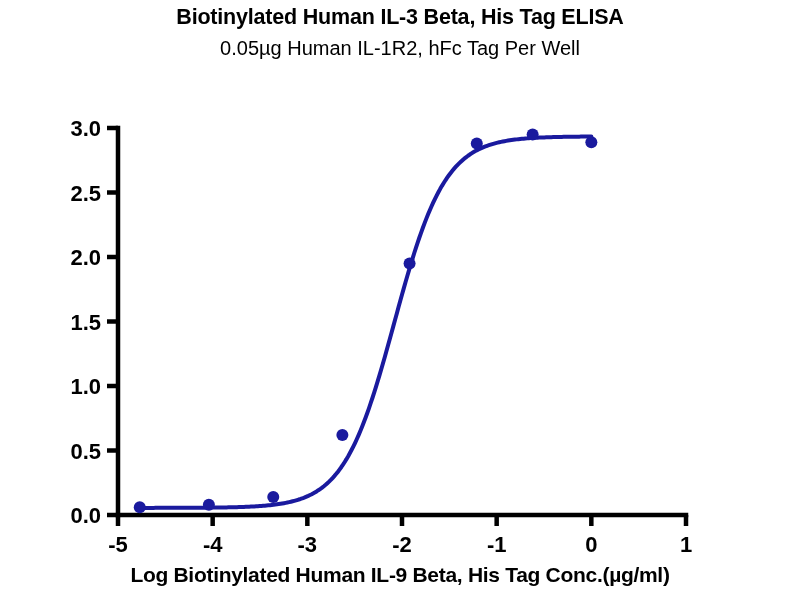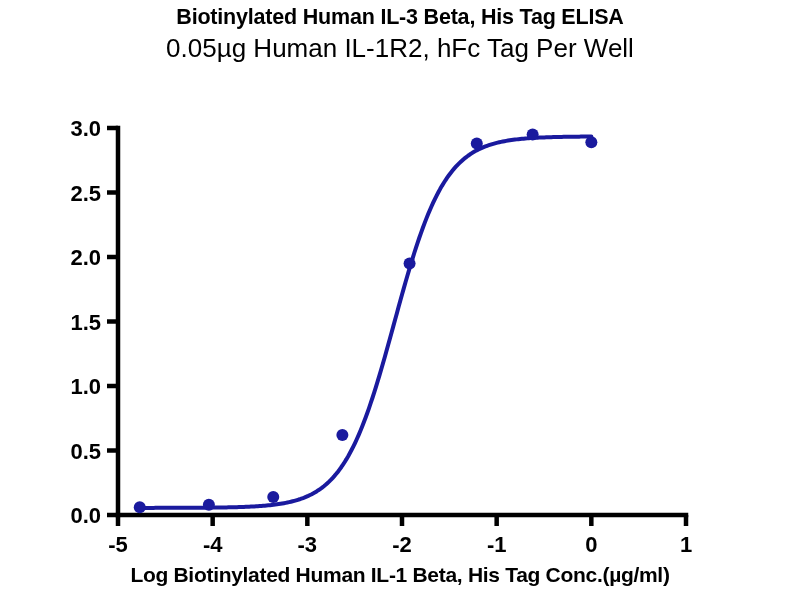--- a/index.html
+++ b/index.html
@@ -32,21 +32,21 @@
     font-weight: bold;
     letter-spacing: -0.2px;
     line-height: 26px;
   }
   .subtitle {
     position: absolute;
     left: 0;
     top: 36px;
     width: 800px;
     text-align: center;
-    font-size: 26px;
+    font-size: 20px;
     font-weight: normal;
     line-height: 24px;
   }
   .xlabel {
     position: absolute;
     left: 0;
     top: 563px;
     width: 800px;
     text-align: center;
     font-size: 21px;
@@ -66,21 +66,21 @@
   }
 </style>
 </head>
 <body>
 
 <div id="figure">
 
   <div class="title">Biotinylated Human IL-3 Beta, His Tag ELISA</div>
   <div class="subtitle">0.05µg Human IL-1R2, hFc Tag Per Well</div>
 
-  <div class="xlabel">Log Biotinylated Human IL-1 Beta, His Tag Conc.(µg/ml)</div>
+  <div class="xlabel">Log Biotinylated Human IL-9 Beta, His Tag Conc.(µg/ml)</div>
 
   <svg class="plot-svg" width="800" height="600">
     <g id="axes-group">
       <line id="y-axis-line" x1="118" y1="128" x2="118" y2="515" stroke="#000000" stroke-width="4.5" stroke-linecap="square"></line>
       <line id="x-axis-line" x1="118" y1="515" x2="686" y2="515" stroke="#000000" stroke-width="4.5" stroke-linecap="square"></line>
     </g>
     <g id="y-ticks">
         <line x1="107" y1="515" x2="118" y2="515" stroke="#000000" stroke-width="4.5"></line>
         <text x="101" y="523" text-anchor="end" class="tick-label">0.0</text>
         <line x1="107" y1="450.5" x2="118" y2="450.5" stroke="#000000" stroke-width="4.5"></line>

